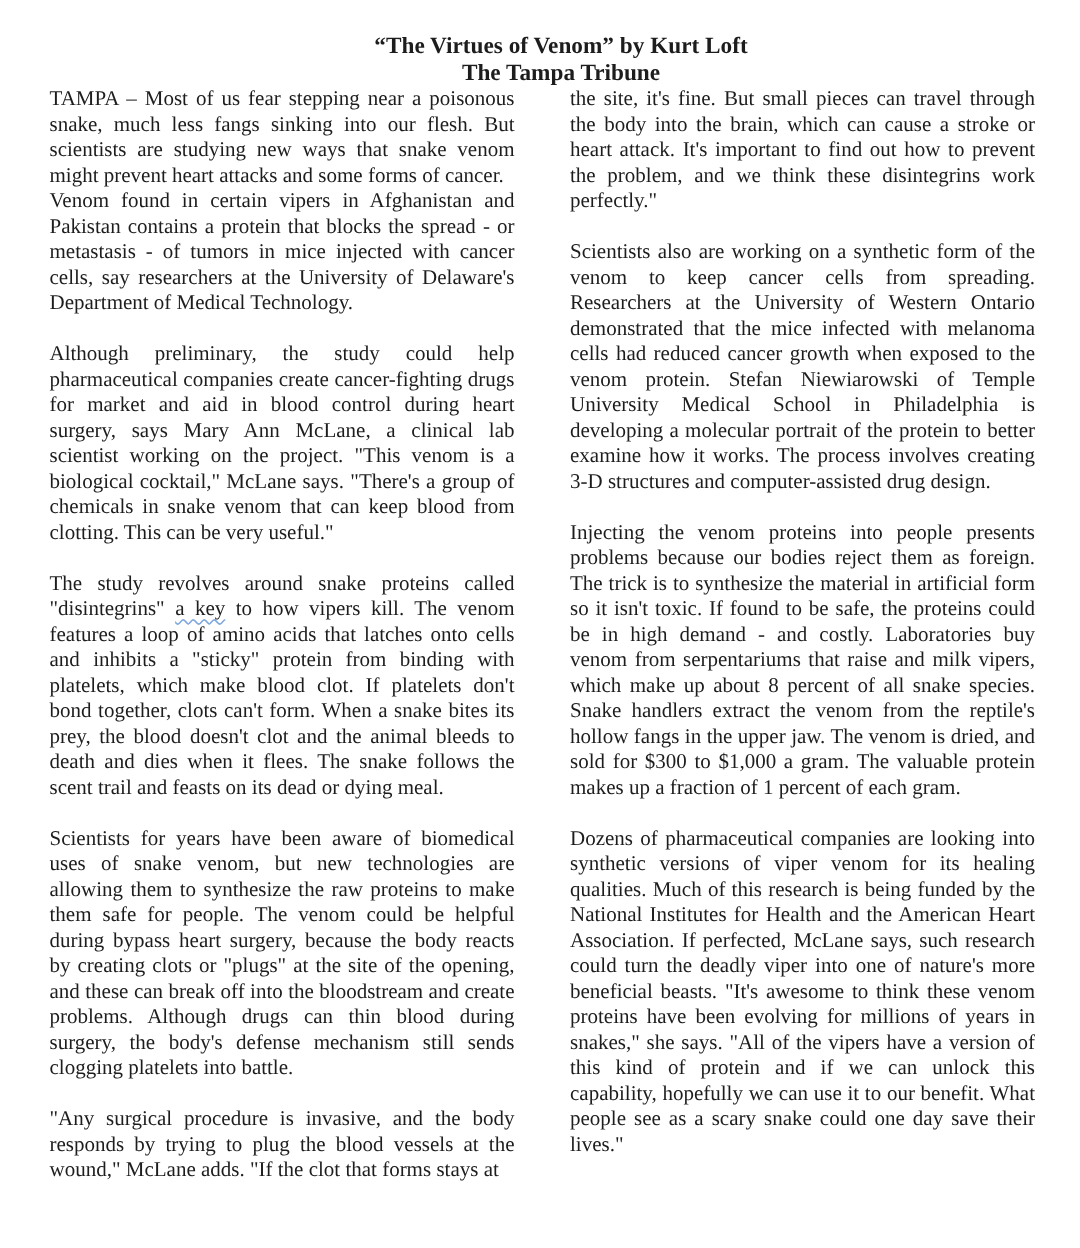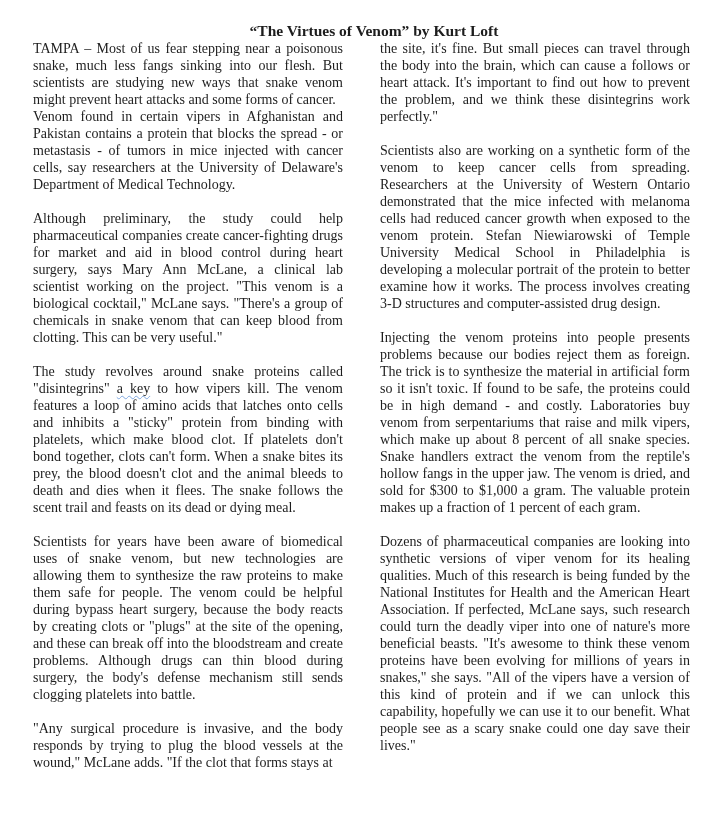--- a/index.html
+++ b/index.html
@@ -52,30 +52,31 @@
     text-underline-offset: 2px;
     text-decoration-skip-ink: none;
   }
 </style>
 </head>
 <body>
 
 <div class="page" style="background: rgb(255, 255, 255); color: rgb(29, 29, 29);">
   <div class="header">
     <div>“The Virtues of Venom” by Kurt Loft</div>
+    <div>The Tampa Tribune</div>
   </div>
   <div class="cols">
     <div class="col" id="col-left">
         <p class="para"><span>TAMPA – Most of us fear stepping near a poisonous snake, much less fangs sinking into our flesh. But scientists are studying new ways that snake venom might prevent heart attacks and some forms of cancer.
 Venom found in certain vipers in Afghanistan and Pakistan contains a protein that blocks the spread - or metastasis - of tumors in mice injected with cancer cells, say researchers at the University of Delaware's Department of Medical Technology.</span></p>
         <p class="para"><span>Although preliminary, the study could help pharmaceutical companies create cancer-fighting drugs for market and aid in blood control during heart surgery, says Mary Ann McLane, a clinical lab scientist working on the project. "This venom is a biological cocktail," McLane says. "There's a group of chemicals in snake venom that can keep blood from clotting. This can be very useful."</span></p>
         <p class="para"><span>The study revolves around snake proteins called "disintegrins" </span><span class="grammar" style="text-decoration-color: rgb(127, 168, 224);">a key</span><span> to how vipers kill. The venom features a loop of amino acids that latches onto cells and inhibits a "sticky" protein from binding with platelets, which make blood clot. If platelets don't bond together, clots can't form. When a snake bites its prey, the blood doesn't clot and the animal bleeds to death and dies when it flees. The snake follows the scent trail and feasts on its dead or dying meal.</span></p>
         <p class="para"><span>Scientists for years have been aware of biomedical uses of snake venom, but new technologies are allowing them to synthesize the raw proteins to make them safe for people. The venom could be helpful during bypass heart surgery, because the body reacts by creating clots or "plugs" at the site of the opening, and these can break off into the bloodstream and create problems. Although drugs can thin blood during surgery, the body's defense mechanism still sends clogging platelets into battle.</span></p>
         <p class="para"><span>"Any surgical procedure is invasive, and the body responds by trying to plug the blood vessels at the wound," McLane adds. "If the clot that forms stays at</span></p>
       </div>
     <div class="col" id="col-right">
-        <p class="para"><span>the site, it's fine. But small pieces can travel through the body into the brain, which can cause a follows or heart attack. It's important to find out how to prevent the problem, and we think these disintegrins work perfectly."</span></p>
+        <p class="para"><span>the site, it's fine. But small pieces can travel through the body into the brain, which can cause a stroke or heart attack. It's important to find out how to prevent the problem, and we think these disintegrins work perfectly."</span></p>
         <p class="para"><span>Scientists also are working on a synthetic form of the venom to keep cancer cells from spreading. Researchers at the University of Western Ontario demonstrated that the mice infected with melanoma cells had reduced cancer growth when exposed to the venom protein. Stefan Niewiarowski of Temple University Medical School in Philadelphia is developing a molecular portrait of the protein to better examine how it works. The process involves creating 3-D structures and computer-assisted drug design.</span></p>
         <p class="para"><span>Injecting the venom proteins into people presents problems because our bodies reject them as foreign. The trick is to synthesize the material in artificial form so it isn't toxic. If found to be safe, the proteins could be in high demand - and costly. Laboratories buy venom from serpentariums that raise and milk vipers, which make up about 8 percent of all snake species. Snake handlers extract the venom from the reptile's hollow fangs in the upper jaw. The venom is dried, and sold for $300 to $1,000 a gram. The valuable protein makes up a fraction of 1 percent of each gram.</span></p>
         <p class="para"><span>Dozens of pharmaceutical companies are looking into synthetic versions of viper venom for its healing qualities. Much of this research is being funded by the National Institutes for Health and the American Heart Association. If perfected, McLane says, such research could turn the deadly viper into one of nature's more beneficial beasts. "It's awesome to think these venom proteins have been evolving for millions of years in snakes," she says. "All of the vipers have a version of this kind of protein and if we can unlock this capability, hopefully we can use it to our benefit. What people see as a scary snake could one day save their lives."</span></p>
       </div>
   </div>
 </div>
 
 </body></html>

